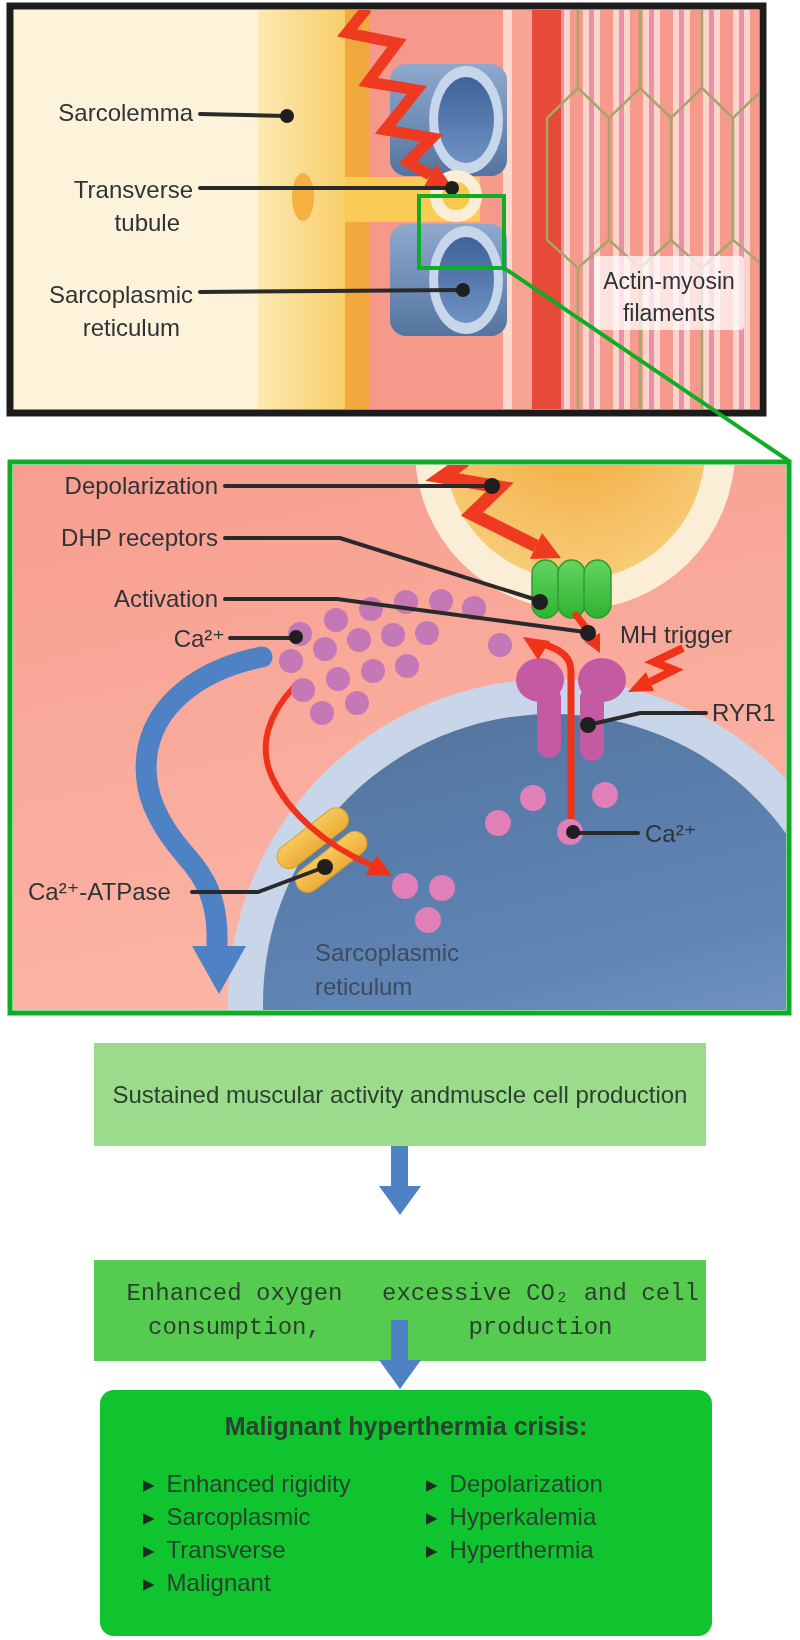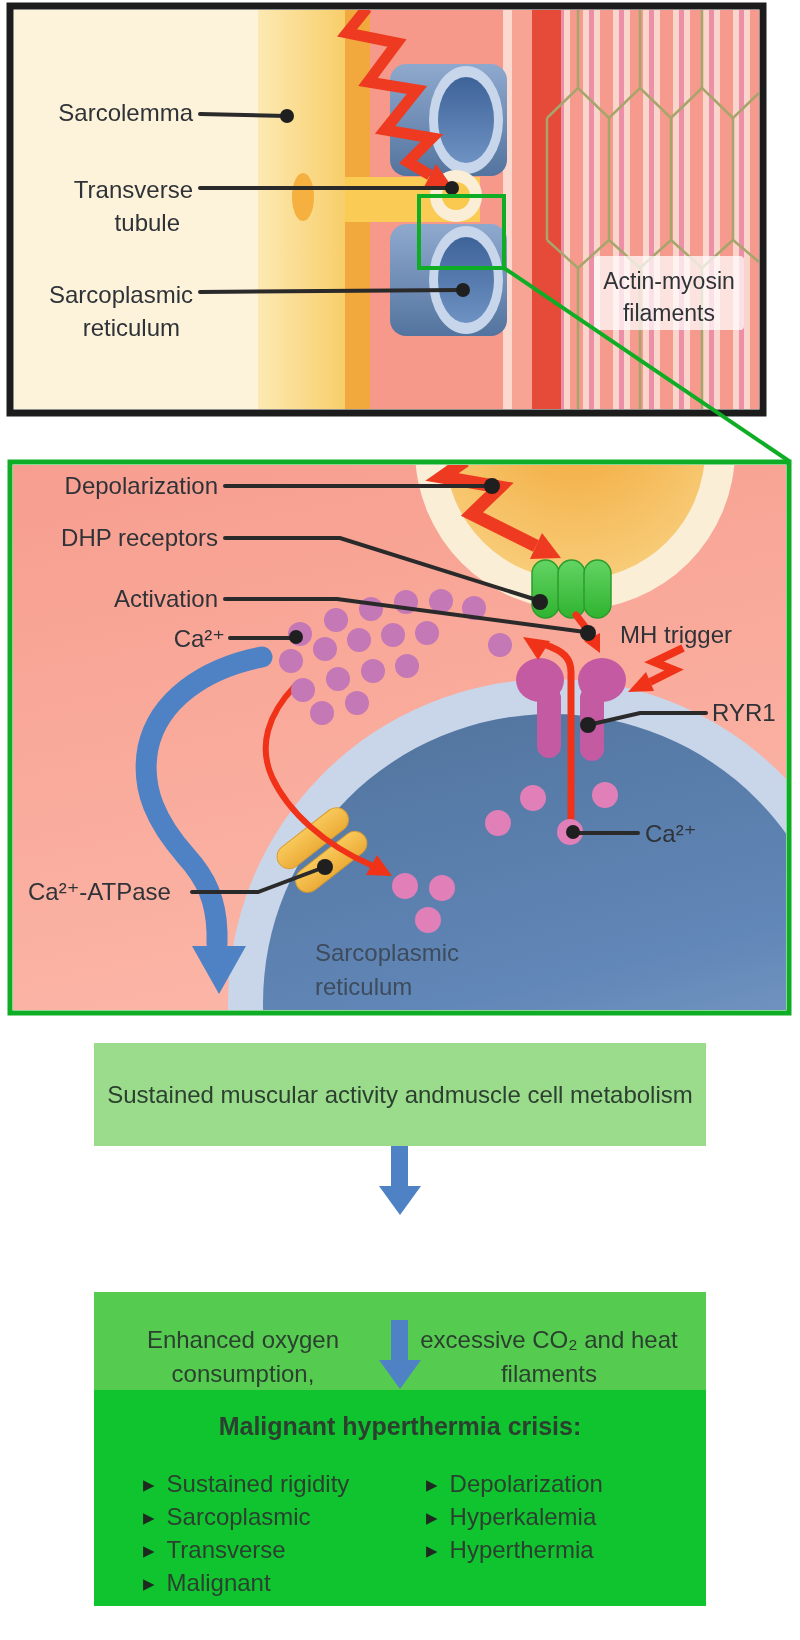--- a/index.html
+++ b/index.html
@@ -18,24 +18,24 @@
   .lbl-line{stroke:#2a2a2a;stroke-width:4;fill:none;stroke-linecap:round;}
   .lbl-dot{fill:#1f1f1f;}
 
   .flowbox{
     position:absolute;left:94px;width:612px;
     display:flex;flex-direction:row;align-items:center;justify-content:center;
     text-align:center;color:var(--box_text_dark);
     font-size:24px;line-height:34px;
   }
   .box1{top:1043px;height:103px;background:var(--box1_green);}
-  .box2{top:1292px;height:129px;background:var(--box2_green);}
+  .box2{top:1260px;height:101px;background:var(--box2_green);font-family:Liberation Mono, monospace;}
   .box3{
-    position:absolute;left:94px;top:1390px;width:612px;height:216px;
-    background:var(--box3_green);color:var(--box_text_dark);
+    position:absolute;left:100px;top:1390px;width:612px;height:246px;
+    background:var(--box3_green);color:var(--box_text_dark);border-radius:14px;
   }
   .box3-title{
     margin-top:22px;text-align:center;font-weight:bold;font-size:25px;
     color:var(--box_text_dark);
   }
   .bullet-col{position:absolute;top:1467px;}
   .bullet-col.left{left:143px;}
   .bullet-col.right{left:426px;}
   .bullet-item{
     display:flex;align-items:center;height:33px;
@@ -292,42 +292,42 @@
     <text x="645" y="842">Ca²⁺</text>
     <text x="28" y="900">Ca²⁺-ATPase</text>
   </g>
 
   <rect x="10" y="462" width="779" height="551" fill="none" stroke="var(--green_border)" stroke-width="5"></rect>
   <line x1="504" y1="268" x2="789" y2="461" stroke="var(--green_border)" stroke-width="4"></line>
 </svg>
 
 <div class="flowbox box1">
   <div>Sustained muscular activity and</div>
-  <div>muscle cell metabolism</div>
+  <div>muscle cell production</div>
 </div>
 
 <div class="flow-arrow-shaft" style="top:1146px;height:40px;"></div>
 <div class="flow-arrow-head" style="top:1186px;"></div>
 
 <div class="flowbox box2">
   <div>Enhanced oxygen consumption,</div>
-  <div>excessive CO₂ and heat filaments</div>
+  <div>excessive CO₂ and cell production</div>
 </div>
 
 <div class="flow-arrow-shaft" style="top:1320px;height:40px;"></div>
 <div class="flow-arrow-head" style="top:1360px;"></div>
 
 <div class="box3">
   <div class="box3-title">Malignant hyperthermia crisis:</div>
 </div>
 
 <div class="bullet-col left">
   <div class="bullet-item">
     <span class="tri">▶</span>
-    <span>Sustained rigidity</span>
+    <span>Enhanced rigidity</span>
   </div>
   <div class="bullet-item">
     <span class="tri">▶</span>
     <span>Sarcoplasmic</span>
   </div>
   <div class="bullet-item">
     <span class="tri">▶</span>
     <span>Transverse</span>
   </div>
   <div class="bullet-item">

